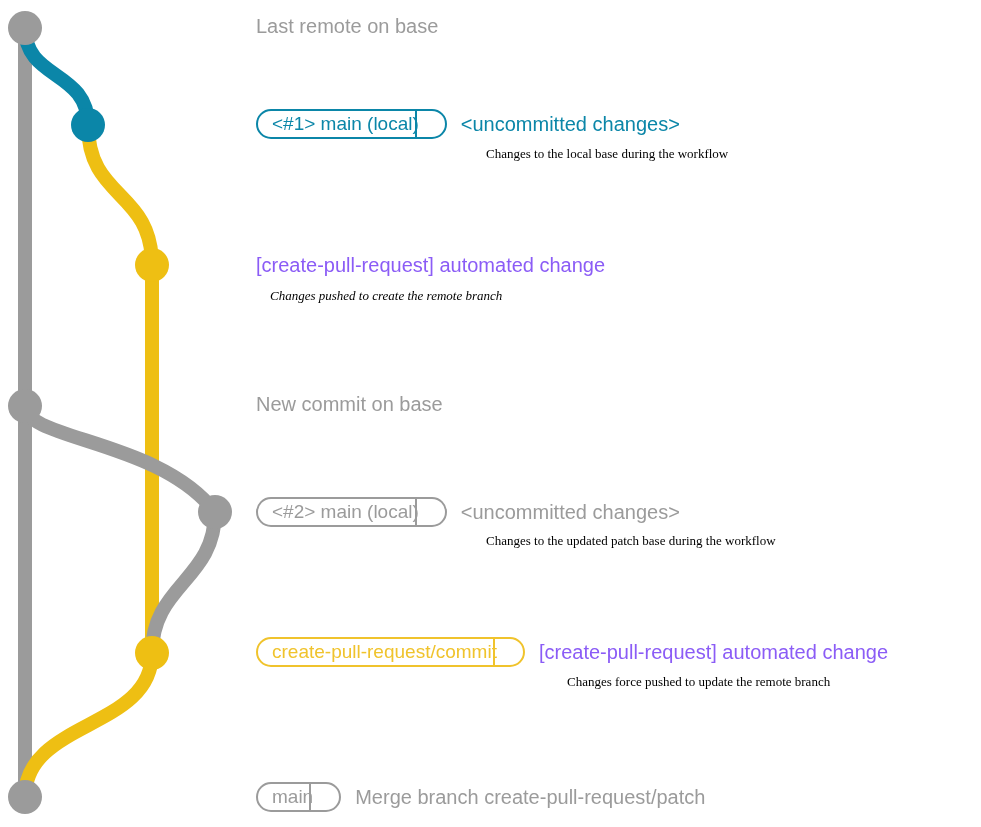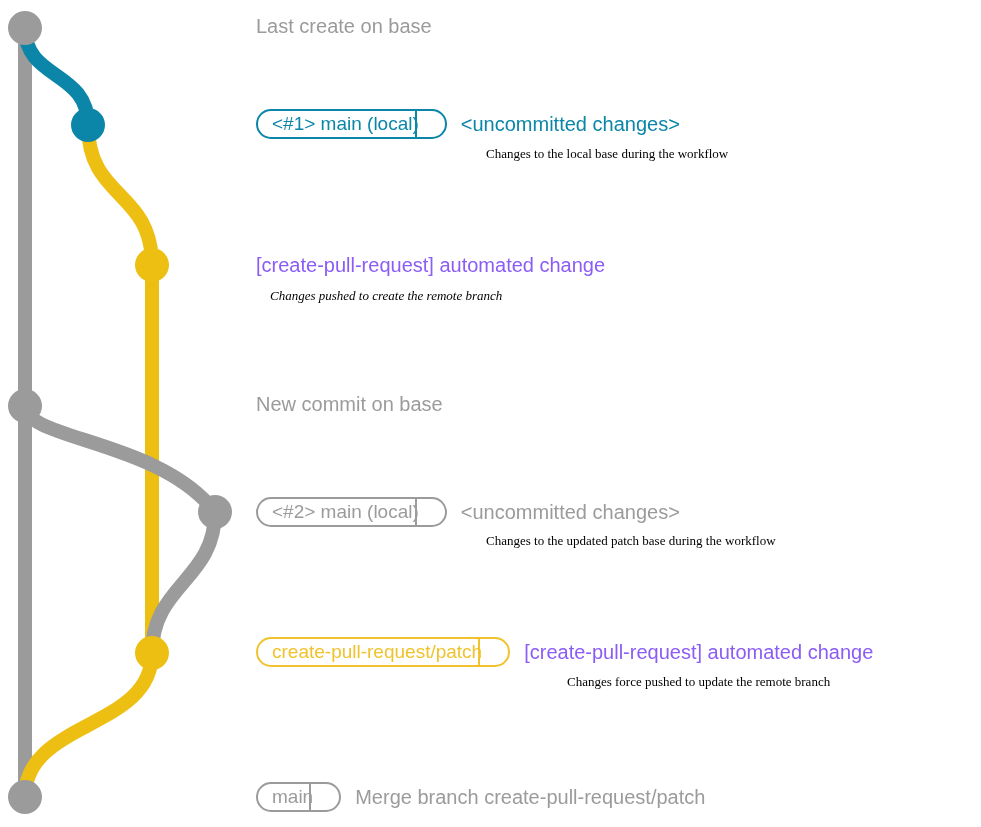--- a/index.html
+++ b/index.html
@@ -109,21 +109,21 @@
     <circle cx="25" cy="28" r="17" fill="#9b9b9b"></circle>
     <circle cx="88" cy="125" r="17" fill="#0b86a8"></circle>
     <circle cx="152" cy="265" r="17" fill="#eebf13"></circle>
     <circle cx="25" cy="406" r="17" fill="#9b9b9b"></circle>
     <circle cx="215" cy="512" r="17" fill="#9b9b9b"></circle>
     <circle cx="152" cy="653" r="17" fill="#eebf13"></circle>
     <circle cx="25" cy="797" r="17" fill="#9b9b9b"></circle>
   </svg>
 
   <div class="row" style="left:256px; top:11px;">
-    <span class="subject gray">Last create on base</span>
+    <span class="subject gray">Last remote on base</span>
   </div>
 
   <div class="row" style="left:256px; top:109px;">
     <span class="tag blue">&lt;#1&gt; main (local)</span>
     <span class="gap"></span>
     <span class="subject blue">&lt;uncommitted changes&gt;</span>
   </div>
   <div class="desc" style="left:486px; top:146px;">Changes to the local base during the workflow</div>
 
   <div class="row" style="left:256px; top:250px;">
@@ -136,21 +136,21 @@
   </div>
 
   <div class="row" style="left:256px; top:497px;">
     <span class="tag">&lt;#2&gt; main (local)</span>
     <span class="gap"></span>
     <span class="subject gray">&lt;uncommitted changes&gt;</span>
   </div>
   <div class="desc" style="left:486px; top:533px;">Changes to the updated patch base during the workflow</div>
 
   <div class="row" style="left:256px; top:637px;">
-    <span class="tag yellow">create-pull-request/patch</span>
+    <span class="tag yellow">create-pull-request/commit</span>
     <span class="gap"></span>
     <span class="subject yellow">[create-pull-request] automated change</span>
   </div>
   <div class="desc" style="left:567px; top:674px;">Changes force pushed to update the remote branch</div>
 
   <div class="row" style="left:256px; top:782px;text-align:right;">
     <span class="tag">main</span>
     <span class="gap"></span>
     <span class="subject gray">Merge branch create-pull-request/patch</span>
   </div>

